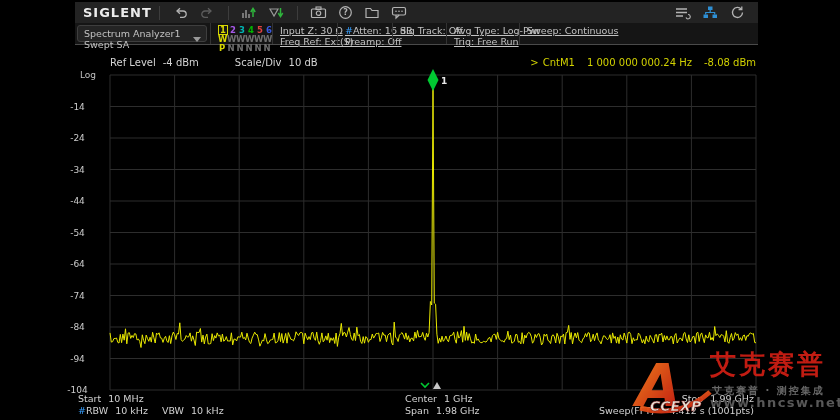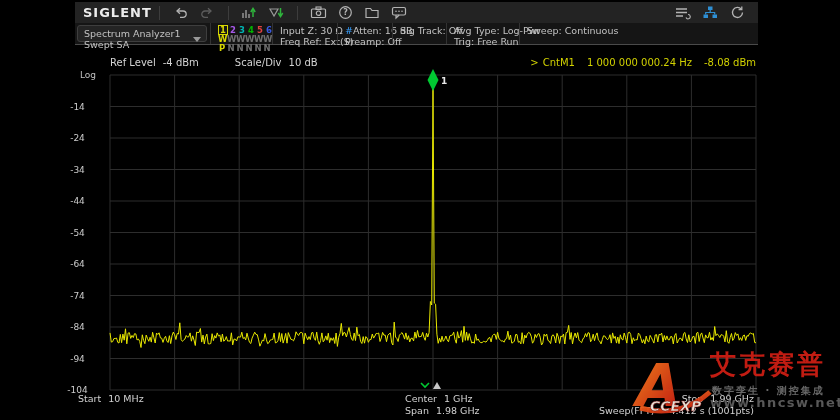--- a/index.html
+++ b/index.html
@@ -18,21 +18,21 @@
   .tspacer{flex:1;}
 
   
   .parambar{position:absolute;left:0;top:23px;width:683px;height:22px;background:#151515;
             border-bottom:1px solid #4a4a4a;display:flex;align-items:stretch;
             font-size:9.5px;color:#c2c2c2;box-sizing:border-box;}
   .modebox{width:108px;margin:2px 3px 2px 2px;background:#242424;border:1px solid #3e3e3e;border-radius:3px;
            padding:2px 14px 2px 6px;position:relative;line-height:11px;white-space:nowrap;}
   .modebox .caret{position:absolute;right:5px;top:11px;width:0;height:0;
                   border-left:4px solid transparent;border-right:4px solid transparent;border-top:5px solid #9a9a9a;}
-  .pcell{border-left:1px solid #333;padding:2px 0 0 7px;line-height:11px;white-space:nowrap;box-sizing:border-box;}
+  .pcell{border-left:1px solid #333;padding:2px 0 0 7px;line-height:11px;white-space:nowrap;box-sizing:border-box;text-decoration:underline;}
   .tracecell{width:62px;font-size:8.5px;font-weight:bold;line-height:9px;padding-top:2px;}
   .trow span{display:inline-block;width:8px;text-align:center;margin-right:1px;}
   .trow .sel{border:1px solid #d8d800;line-height:8px;}
   .tgray{color:#6f6f6f;}
   .tyellow{color:#d8d800;}
   .hash{color:#38a0ff;}
 
   
   .amprow{position:absolute;left:35px;top:57px;font-size:10px;color:#d4d4d4;white-space:nowrap;}
   .amprow .lbl{margin-right:7px;}
@@ -243,33 +243,34 @@
         <polygon points="323,314 331,314 327,307" fill="#c8c8c8"></polygon>
       </svg>
   </div>
 
   <div class="frow frow1">
     <span class="fgroup fg-left"><span class="lbl">Start</span><span>10 MHz</span></span>
     <span class="fgroup fg-center"><span class="lbl">Center</span><span>1 GHz</span></span>
     <span class="fgroup fg-right"><span class="lbl">Stop</span><span>1.99 GHz</span></span>
   </div>
   <div class="frow frow2">
+    <span class="fgroup fg-left"><span class="hash">#</span><span class="lbl">RBW</span><span>10 kHz</span><span class="lbl vgap">VBW</span><span>10 kHz</span></span>
     <span class="fgroup fg-center"><span class="lbl">Span</span><span>1.98 GHz</span></span>
     <span class="fgroup fg-right"><span class="lbl">Sweep(FFT)</span><span>~4.412 s (1001pts)</span></span>
   </div>
 </div>
 
 <div class="watermark">
   <svg width="90" height="72" viewBox="0 0 90 72" style="position:absolute;left:2px;top:0;">
     <defs>
       <linearGradient id="wmg" x1="0" y1="0" x2="1" y2="1">
         <stop offset="0" stop-color="#ff8c1e"></stop>
           <stop offset="1" stop-color="#c41212"></stop>
       </linearGradient>
     </defs>
     <text x="6" y="58" font-family="DejaVu Sans, sans-serif" font-style="italic" font-weight="bold" font-size="58" fill="url(#wmg)">A</text>
     <path d="M10 60 C 35 67, 60 62, 80 44" fill="none" stroke="url(#wmg)" stroke-width="5"></path>
     <text x="20" y="63" font-family="DejaVu Sans, sans-serif" font-style="italic" font-weight="bold" font-size="14" fill="#f3ede0" stroke="#7a0e0e" stroke-width="0.5">CCEXP</text>
   </svg>
   <div class="wm-title">艾克赛普</div>
-  <div class="wm-sub">数字孪生 · 测控集成</div>
+  <div class="wm-sub">艾克赛普 · 测控集成</div>
   <div class="wm-url">www.hncsw.net</div>
 </div>
 
 </body></html>

